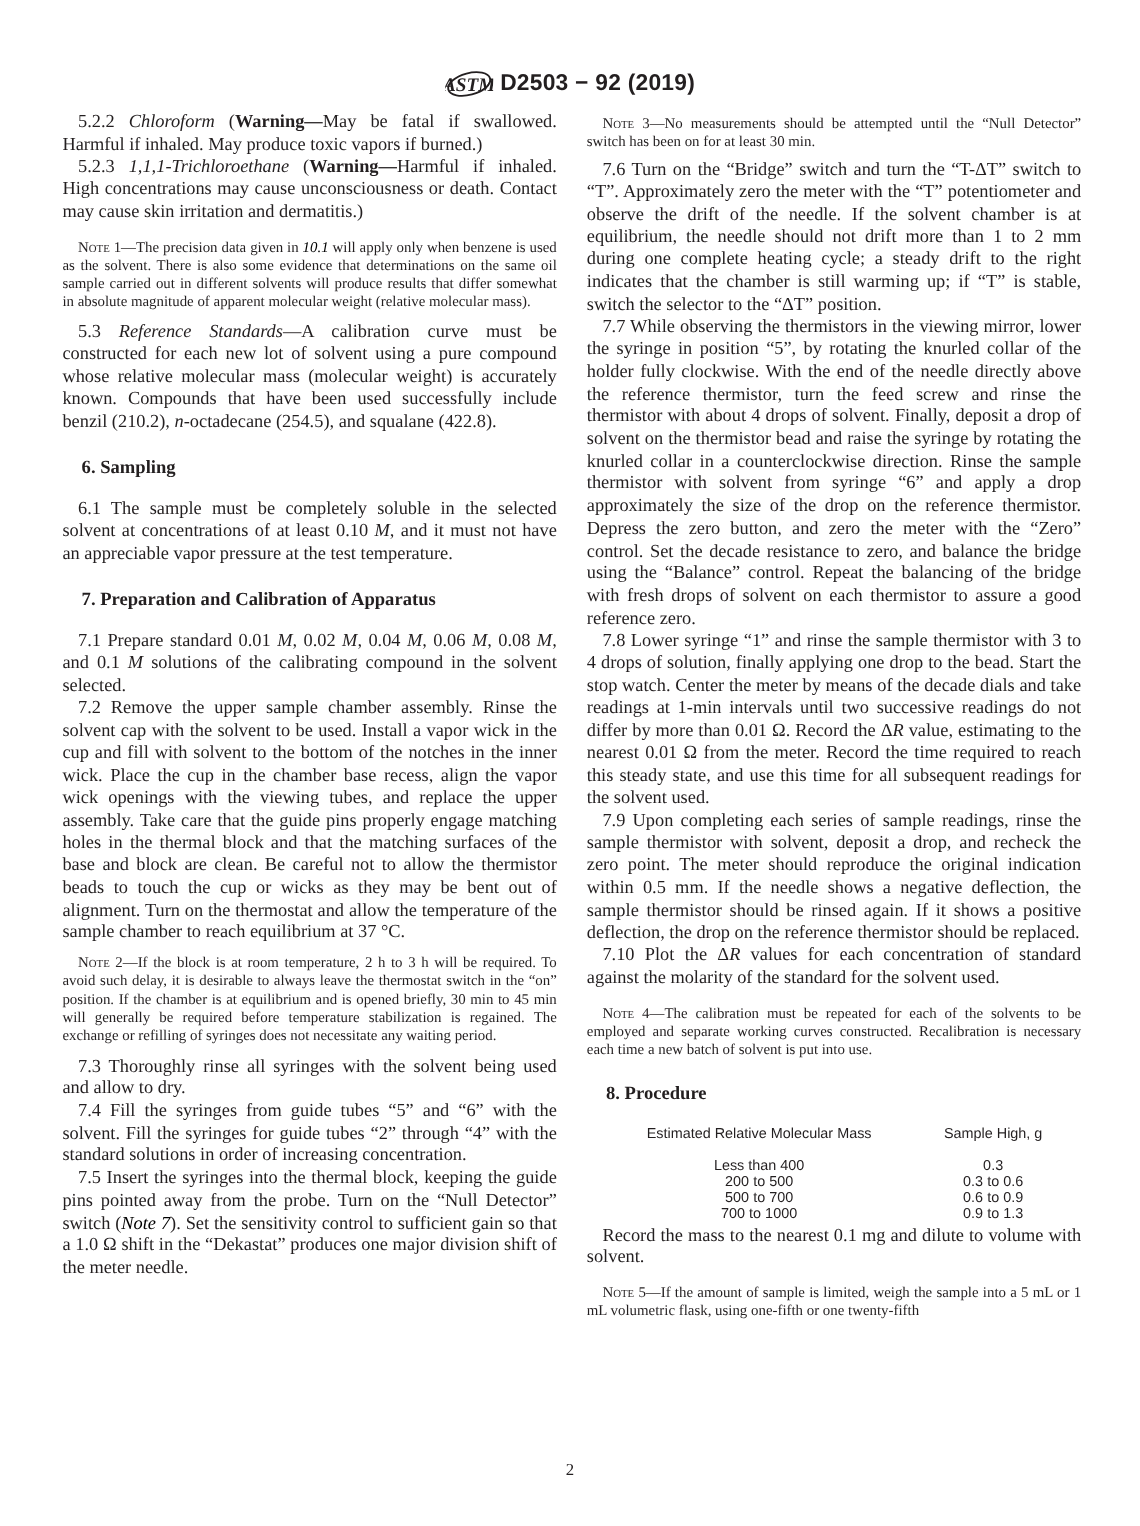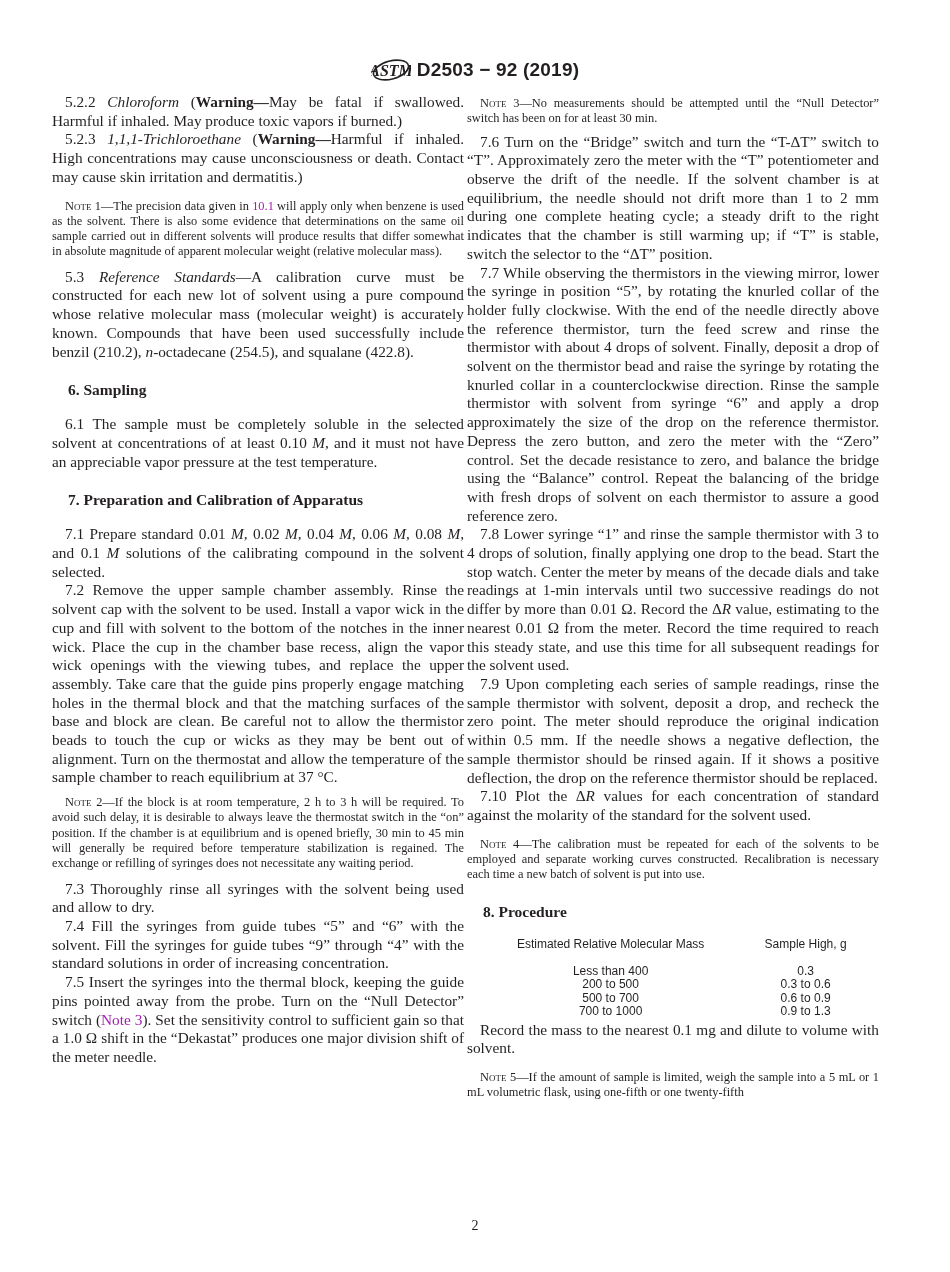--- a/index.html
+++ b/index.html
@@ -12,31 +12,31 @@
       position: absolute; top: 50px; left: 0; width: 950px; height: 40px;
       display: flex; justify-content: center; align-items: center;
     }
     .logo { width: 40px; height: 34px; margin-right: 6px; }
     .doc-id {
       font-family: "Liberation Sans", "DejaVu Sans", sans-serif;
       font-weight: bold; font-size: 19px; letter-spacing: 0.2px; color: #231f20;
     }
     .col { position: absolute; top: 93px; width: 412px; }
     .col.left { left: 52px; }
-    .col.right { left: 467px; }
+    .col.right { left: 489px; }
     p { margin: 0; text-align: justify; }
     .para { font-size: 15.3px; line-height: 18.7px; text-indent: 13px; }
     .para + .para { margin-top: 0; }
     .gap { margin-top: 8px; }
     .note { font-size: 12.4px; line-height: 15.3px; text-indent: 13px; }
     .sc { font-variant: small-caps; }
     .heading {
       font-weight: bold; font-size: 15.5px; line-height: 18px; margin: 16px;
     }
-    .link { color: #a21caf; }
+    .link { color: #000000; font-style: italic; }
     .bold { font-weight: bold; }
     .it { font-style: italic; }
     table.sample {
       font-family: "Liberation Sans", "DejaVu Sans", sans-serif;
       font-size: 12px; color: #231f20; border-collapse: collapse;
       width: 390px; margin-left: 8px;
     }
     table.sample th { font-weight: normal; padding: 0 0 14px 0; text-align: center; }
     table.sample td { padding: 0; line-height: 13.5px; text-align: center; }
     .page-num {
@@ -67,22 +67,22 @@
   <p class="para" style="margin-top:8px"><span>6.1 The sample must be completely soluble in the selected solvent at concentrations of at least 0.10 </span><span class="it">M</span><span>, and it must not have an appreciable vapor pressure at the test temperature.</span></p>
 
   <h3 class="heading" style="margin-top:20px">7. Preparation and Calibration of Apparatus</h3>
   <p class="para" style="margin-top:8px"><span>7.1 Prepare standard 0.01 </span><span class="it">M</span><span>, 0.02 </span><span class="it">M</span><span>, 0.04 </span><span class="it">M</span><span>, 0.06 </span><span class="it">M</span><span>, 0.08 </span><span class="it">M</span><span>, and 0.1 </span><span class="it">M</span><span> solutions of the calibrating compound in the solvent selected.</span></p>
 
   <p class="para gap">7.2 Remove the upper sample chamber assembly. Rinse the solvent cap with the solvent to be used. Install a vapor wick in the cup and fill with solvent to the bottom of the notches in the inner wick. Place the cup in the chamber base recess, align the vapor wick openings with the viewing tubes, and replace the upper assembly. Take care that the guide pins properly engage matching holes in the thermal block and that the matching surfaces of the base and block are clean. Be careful not to allow the thermistor beads to touch the cup or wicks as they may be bent out of alignment. Turn on the thermostat and allow the temperature of the sample chamber to reach equilibrium at 37 °C.</p>
 
   <p class="note gap"><span class="sc">Note</span><span> 2—If the block is at room temperature, 2 h to 3 h will be required. To avoid such delay, it is desirable to always leave the thermostat switch in the “on” position. If the chamber is at equilibrium and is opened briefly, 30 min to 45 min will generally be required before temperature stabilization is regained. The exchange or refilling of syringes does not necessitate any waiting period.</span></p>
 
   <p class="para gap">7.3 Thoroughly rinse all syringes with the solvent being used and allow to dry.</p>
-  <p class="para gap">7.4 Fill the syringes from guide tubes “5” and “6” with the solvent. Fill the syringes for guide tubes “9” through “4” with the standard solutions in order of increasing concentration.</p>
-  <p class="para gap"><span>7.5 Insert the syringes into the thermal block, keeping the guide pins pointed away from the probe. Turn on the “Null Detector” switch (</span><span class="link">Note 3</span><span>). Set the sensitivity control to sufficient gain so that a 1.0 Ω shift in the “Dekastat” produces one major division shift of the meter needle.</span></p>
+  <p class="para gap">7.4 Fill the syringes from guide tubes “5” and “6” with the solvent. Fill the syringes for guide tubes “2” through “4” with the standard solutions in order of increasing concentration.</p>
+  <p class="para gap"><span>7.5 Insert the syringes into the thermal block, keeping the guide pins pointed away from the probe. Turn on the “Null Detector” switch (</span><span class="link">Note 7</span><span>). Set the sensitivity control to sufficient gain so that a 1.0 Ω shift in the “Dekastat” produces one major division shift of the meter needle.</span></p>
 </div>
 
 <div class="col right" style="top:96px">
   <p class="note"><span class="sc">Note</span><span> 3—No measurements should be attempted until the “Null Detector” switch has been on for at least 30 min.</span></p>
 
   <p class="para" style="margin-top:6px">7.6 Turn on the “Bridge” switch and turn the “T-ΔT” switch to “T”. Approximately zero the meter with the “T” potentiometer and observe the drift of the needle. If the solvent chamber is at equilibrium, the needle should not drift more than 1 to 2 mm during one complete heating cycle; a steady drift to the right indicates that the chamber is still warming up; if “T” is stable, switch the selector to the “ΔT” position.</p>
   <p class="para gap">7.7 While observing the thermistors in the viewing mirror, lower the syringe in position “5”, by rotating the knurled collar of the holder fully clockwise. With the end of the needle directly above the reference thermistor, turn the feed screw and rinse the thermistor with about 4 drops of solvent. Finally, deposit a drop of solvent on the thermistor bead and raise the syringe by rotating the knurled collar in a counterclockwise direction. Rinse the sample thermistor with solvent from syringe “6” and apply a drop approximately the size of the drop on the reference thermistor. Depress the zero button, and zero the meter with the “Zero” control. Set the decade resistance to zero, and balance the bridge using the “Balance” control. Repeat the balancing of the bridge with fresh drops of solvent on each thermistor to assure a good reference zero.</p>
   <p class="para gap"><span>7.8 Lower syringe “1” and rinse the sample thermistor with 3 to 4 drops of solution, finally applying one drop to the bead. Start the stop watch. Center the meter by means of the decade dials and take readings at 1-min intervals until two successive readings do not differ by more than 0.01 Ω. Record the Δ</span><span class="it">R</span><span> value, estimating to the nearest 0.01 Ω from the meter. Record the time required to reach this steady state, and use this time for all subsequent readings for the solvent used.</span></p>
   <p class="para gap">7.9 Upon completing each series of sample readings, rinse the sample thermistor with solvent, deposit a drop, and recheck the zero point. The meter should reproduce the original indication within 0.5 mm. If the needle shows a negative deflection, the sample thermistor should be rinsed again. If it shows a positive deflection, the drop on the reference thermistor should be replaced.</p>
   <p class="para gap"><span>7.10 Plot the Δ</span><span class="it">R</span><span> values for each concentration of standard against the molarity of the standard for the solvent used.</span></p>

